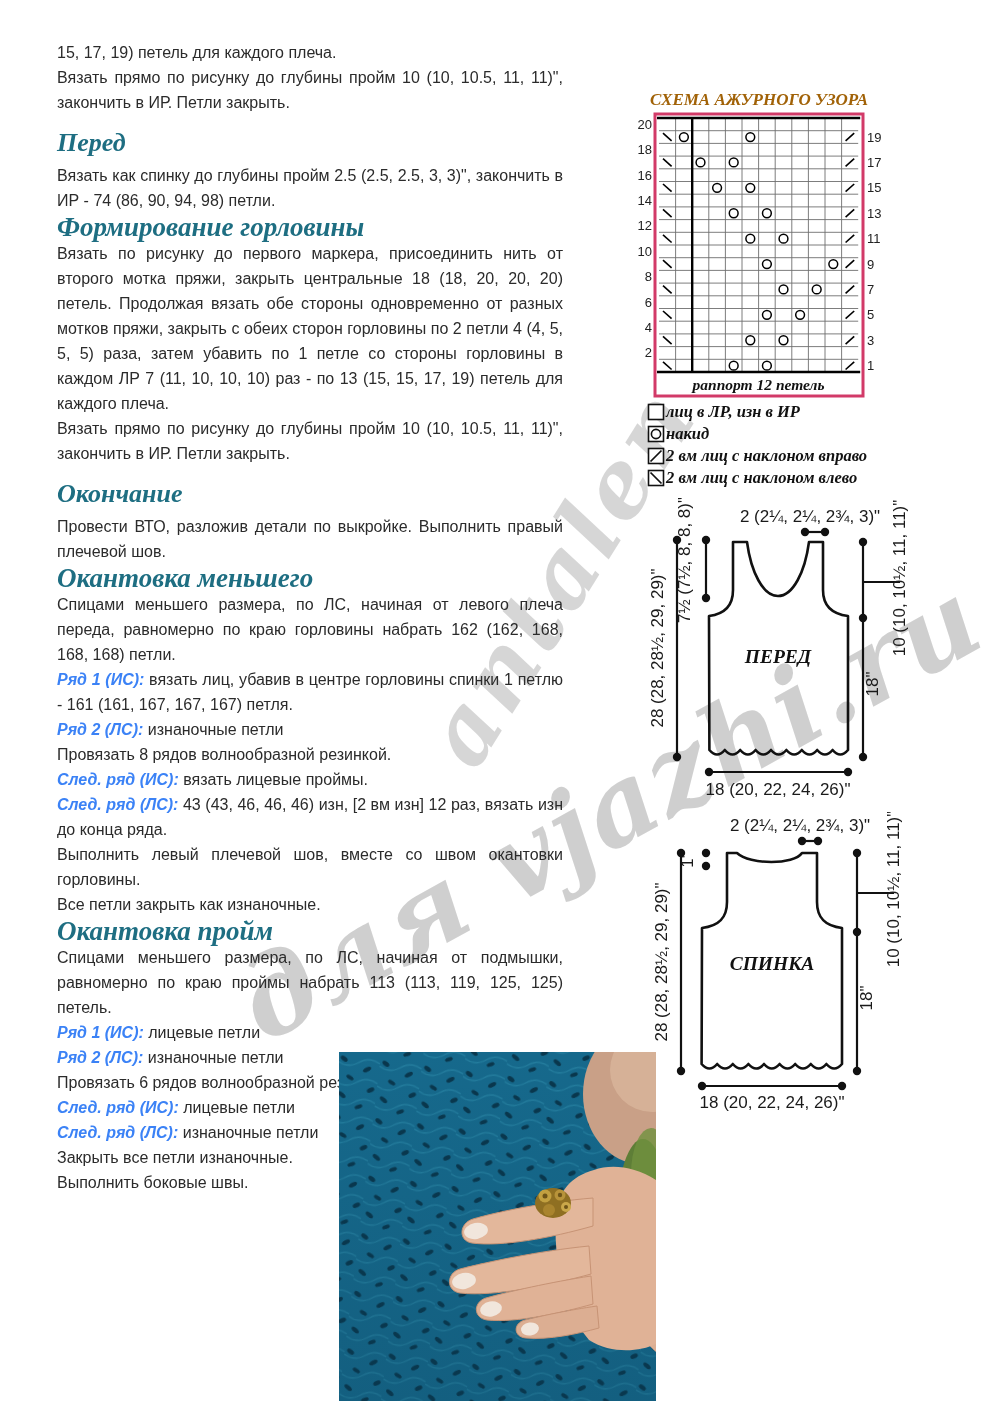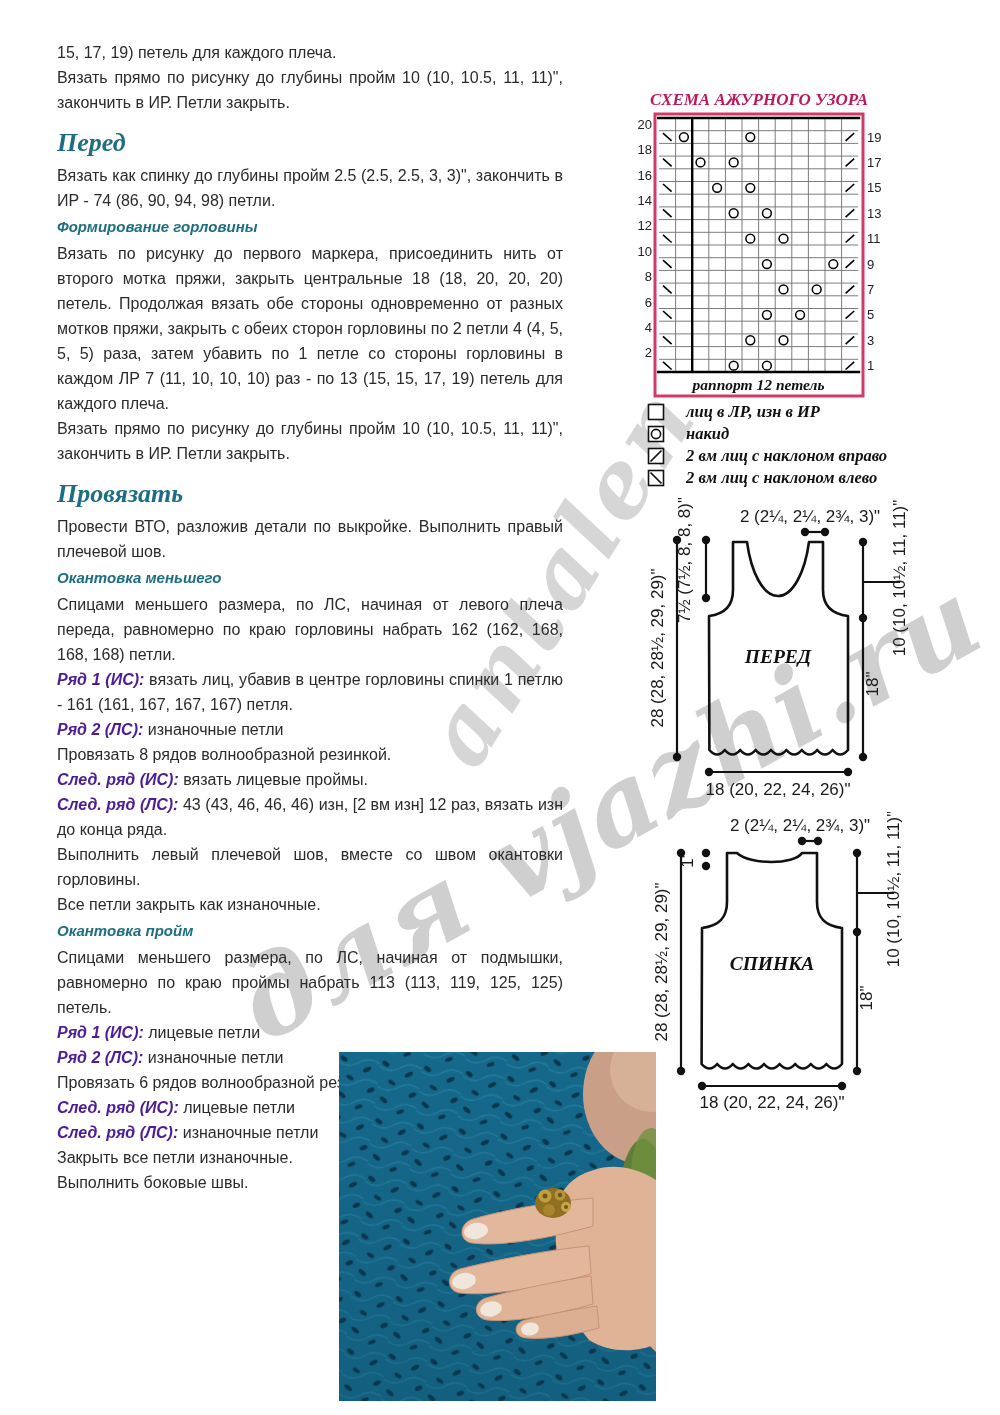--- a/index.html
+++ b/index.html
@@ -8,28 +8,28 @@
   .wm{position:absolute;font-family:"DejaVu Serif",serif;font-style:italic;color:#8a8a8a;
       z-index:0;pointer-events:none;white-space:nowrap;font-weight:bold;}
   .wm-small{left:448px;top:702px;font-size:92px;opacity:.34;transform:rotate(-58deg);
             transform-origin:0 50%;letter-spacing:5px;}
   .wm-large{left:246px;top:948px;font-size:108px;opacity:.40;transform:rotate(-29deg);
             transform-origin:0 50%;letter-spacing:2px;}
   .col{position:absolute;left:57px;top:40px;width:506px;z-index:1;}
   .t{margin:0;font-size:16px;line-height:25px;text-align:justify;}
   .h1{margin:13px 0 5px;font-family:"Liberation Serif",serif;font-style:italic;font-weight:bold;
       font-size:26px;color:#1e6e82;line-height:30px;}
-  .h2{margin:1px 0 1px;font-family:Liberation Sans, sans-serif;font-style:italic;font-weight:bold;
-      font-size:15px;color:#1e6e82;line-height:26px;}
-  .lead{font-style:italic;font-weight:bold;color:#4c1d95;margin-top:26px;}
+  .h2{margin:1px 0 1px;font-family:Liberation Serif, serif;font-style:italic;font-weight:bold;
+      font-size:27px;color:#1e6e82;line-height:26px;}
+  .lead{font-style:italic;font-weight:bold;color:#3b82f6;margin-top:26px;}
   .chart-title{position:absolute;left:628px;top:90px;width:262px;text-align:center;z-index:1;
-      font-family:"Liberation Serif",serif;font-weight:bold;font-style:italic;font-size:17px;color:#be185d;}
+      font-family:"Liberation Serif",serif;font-weight:bold;font-style:italic;font-size:17px;color:#a16207;}
   #chart-host{position:absolute;left:628px;top:110px;z-index:1;}
   .legend{position:absolute;left:647px;top:401px;z-index:1;}
-  .legend-row{display:flex;align-items:center;gap:21px;height:22px;}
+  .legend-row{display:flex;align-items:center;gap:1px;height:22px;}
   .legend-label{font-family:"Liberation Serif",serif;font-weight:bold;font-style:italic;
       font-size:16.5px;color:#111;white-space:nowrap;}
   .schem{position:absolute;z-index:1;}
   #schem-front{left:622px;top:498px;}
   #schem-back{left:622px;top:812px;}
   #photo{position:absolute;left:339px;top:1052px;z-index:2;line-height:0;}
   .dim{font-family:"Liberation Sans",sans-serif;font-size:17px;fill:#1a1a1a;}
   .gl{font-family:"Liberation Serif",serif;font-weight:bold;font-style:italic;font-size:19.5px;fill:#111;}
   .outline{fill:none;stroke:#111;stroke-width:2.6;stroke-linejoin:round;}
   .dline{stroke:#111;stroke-width:2.2;}
@@ -44,21 +44,21 @@
   <div class="wm wm-large">для vjazhi.ru</div>
 
   <div class="col">
     <p class="t">15, 17, 19) петель для каждого плеча.</p>
     <p class="t">Вязать прямо по рисунку до глубины пройм 10 (10, 10.5, 11, 11)", закончить в ИР. Петли закрыть.</p>
     <h1 class="h1">Перед</h1>
     <p class="t">Вязать как спинку до глубины пройм  2.5 (2.5, 2.5, 3, 3)", закончить в ИР -  74 (86, 90, 94, 98) петли.</p>
     <h2 class="h2">Формирование горловины</h2>
     <p class="t">Вязать по рисунку до первого маркера, присоединить нить от второго мотка пряжи, закрыть центральные 18 (18, 20, 20, 20) петель. Продолжая вязать обе стороны одновременно от разных мотков пряжи, закрыть с обеих сторон горловины по 2 петли 4 (4, 5, 5, 5) раза, затем убавить по 1 петле со стороны горловины в каждом ЛР 7 (11, 10, 10, 10) раз - по 13 (15, 15, 17, 19) петель для каждого плеча.</p>
     <p class="t">Вязать прямо по рисунку до глубины пройм 10 (10, 10.5, 11, 11)", закончить в ИР. Петли закрыть.</p>
-    <h1 class="h1">Провязать</h1>
+    <h1 class="h1">Окончание</h1>
     <p class="t">Провести ВТО, разложив детали по выкройке. Выполнить правый плечевой шов.</p>
     <h2 class="h2">Окантовка меньшего</h2>
     <p class="t">Спицами меньшего размера, по ЛС, начиная от левого плеча переда, равномерно по краю горловины набрать 162 (162, 168, 168, 168) петли.</p>
     <p class="t"><b class="lead">Ряд 1 (ИС):</b> <span>вязать лиц, убавив в центре горловины спинки 1 петлю - 161 (161, 167, 167, 167) петля.</span></p>
     <p class="t"><b class="lead">Ряд 2 (ЛС):</b> <span>изнаночные петли</span></p>
     <p class="t">Провязать 8 рядов волнообразной резинкой.</p>
     <p class="t"><b class="lead">След. ряд (ИС):</b> <span>вязать лицевые проймы.</span></p>
     <p class="t"><b class="lead">След. ряд (ЛС):</b> <span>43 (43, 46, 46, 46) изн, [2 вм изн] 12 раз, вязать изн до конца ряда.</span></p>
     <p class="t">Выполнить левый плечевой шов, вместе со швом окантовки горловины.</p>
     <p class="t">Все петли закрыть как изнаночные.</p>

